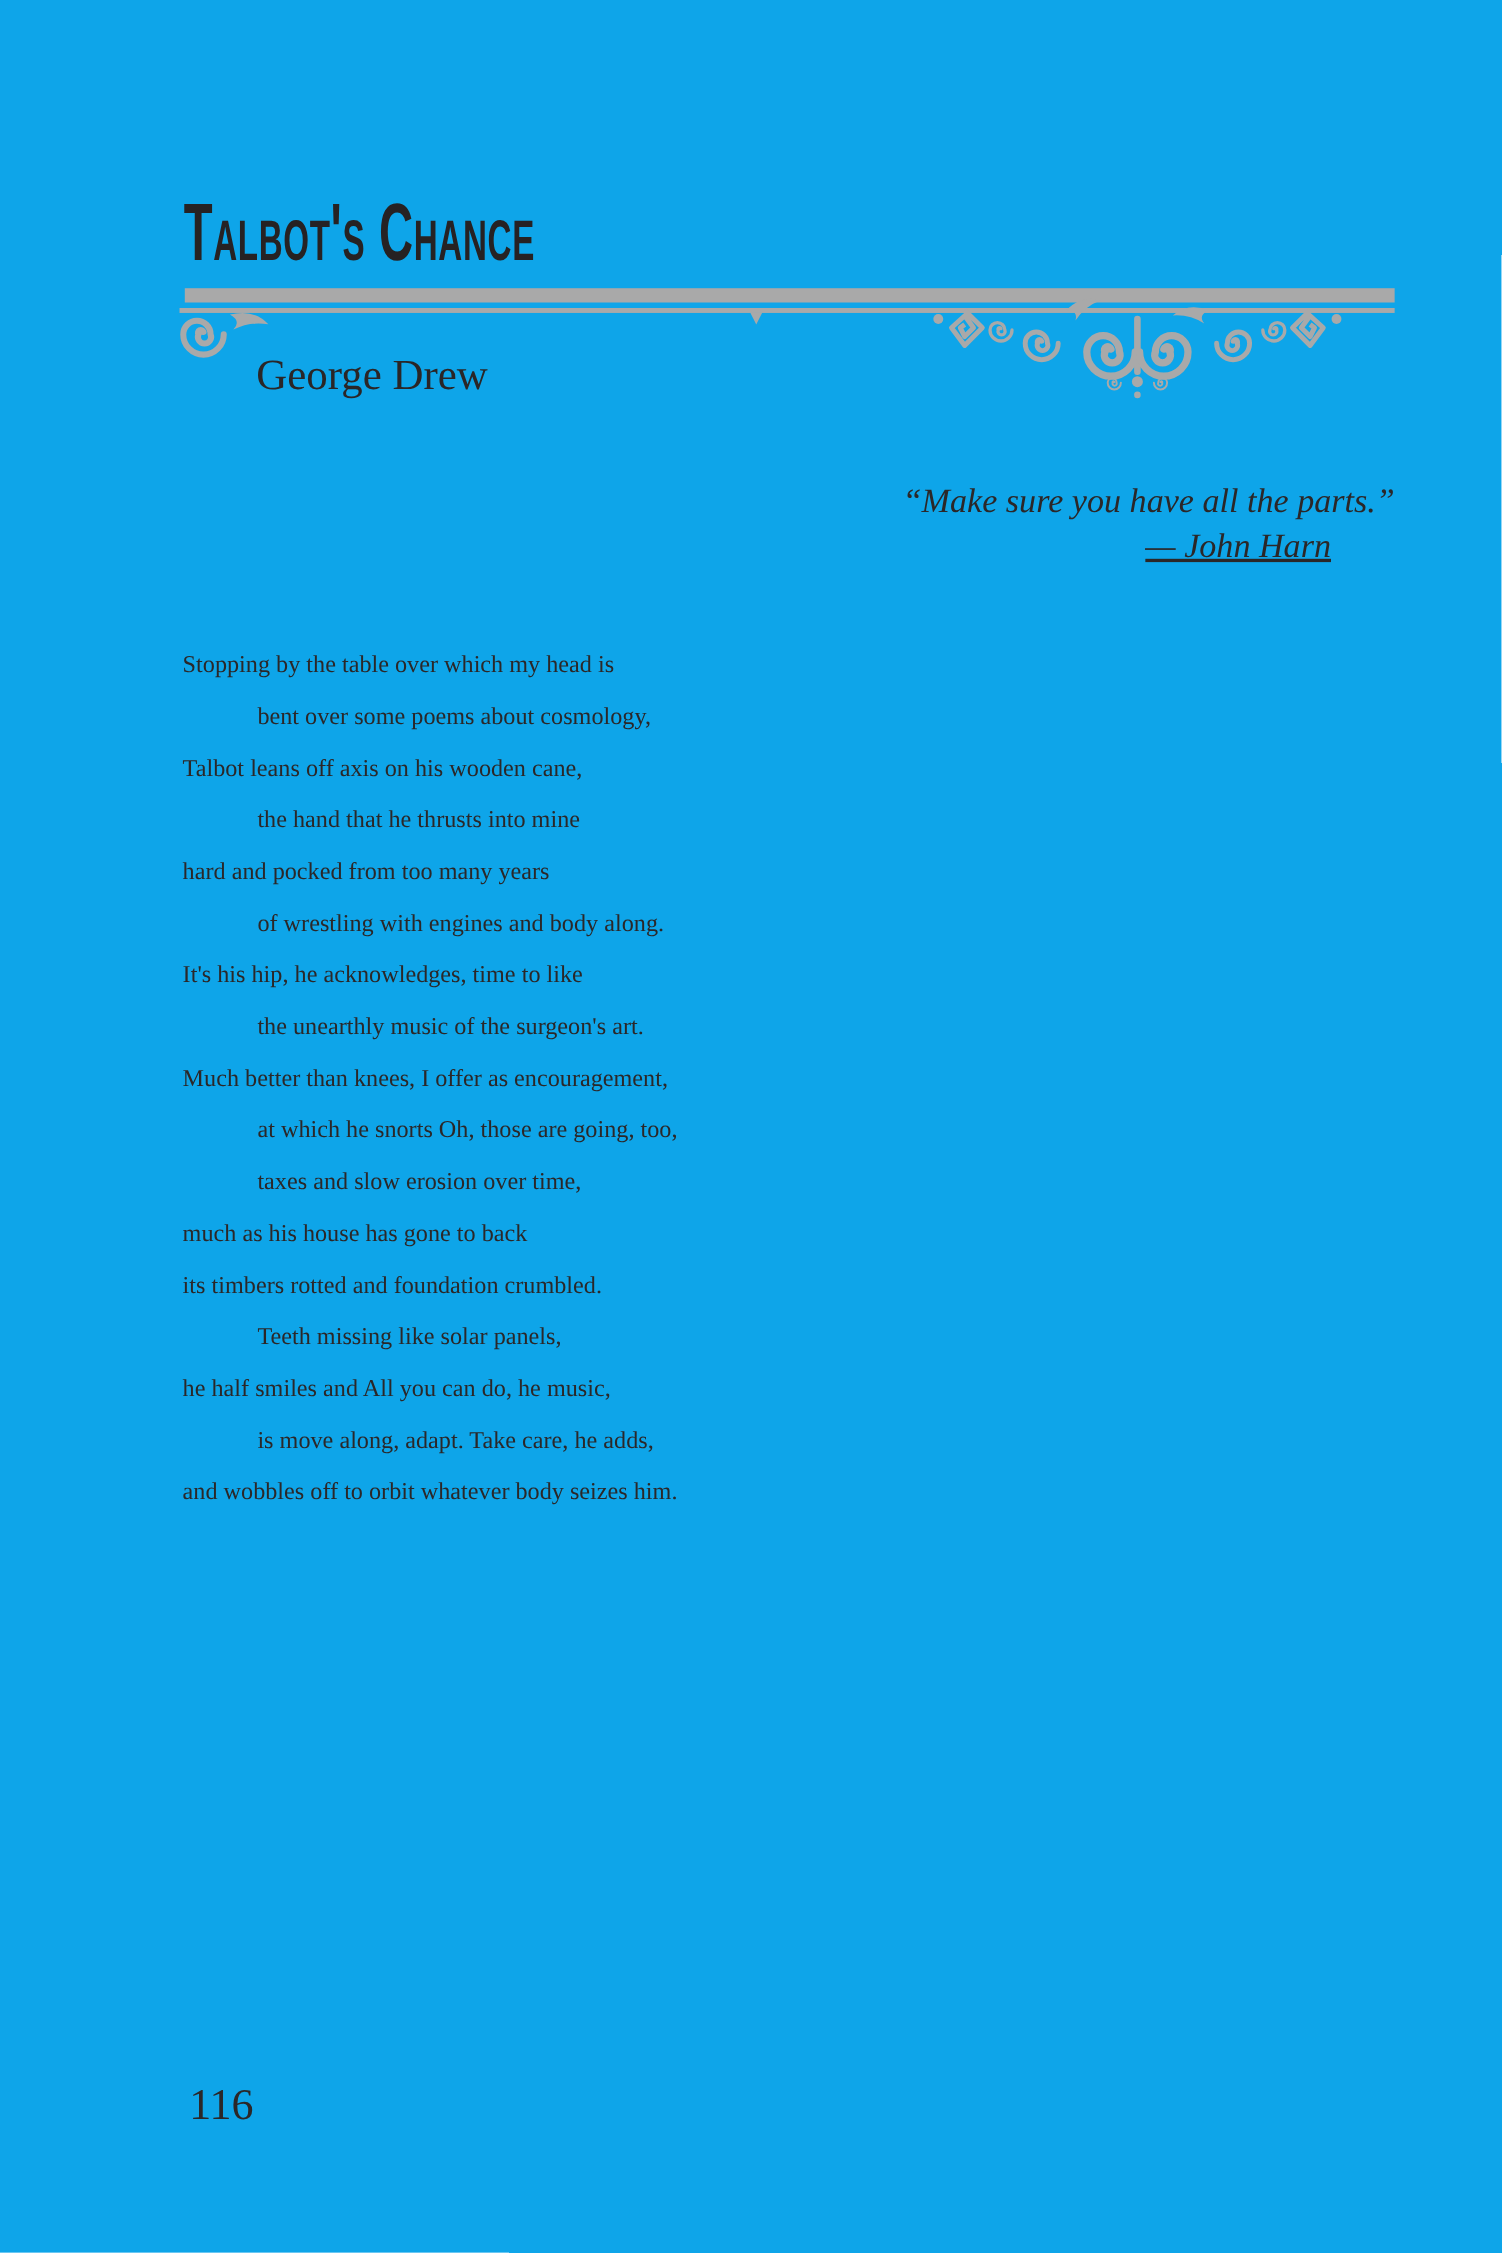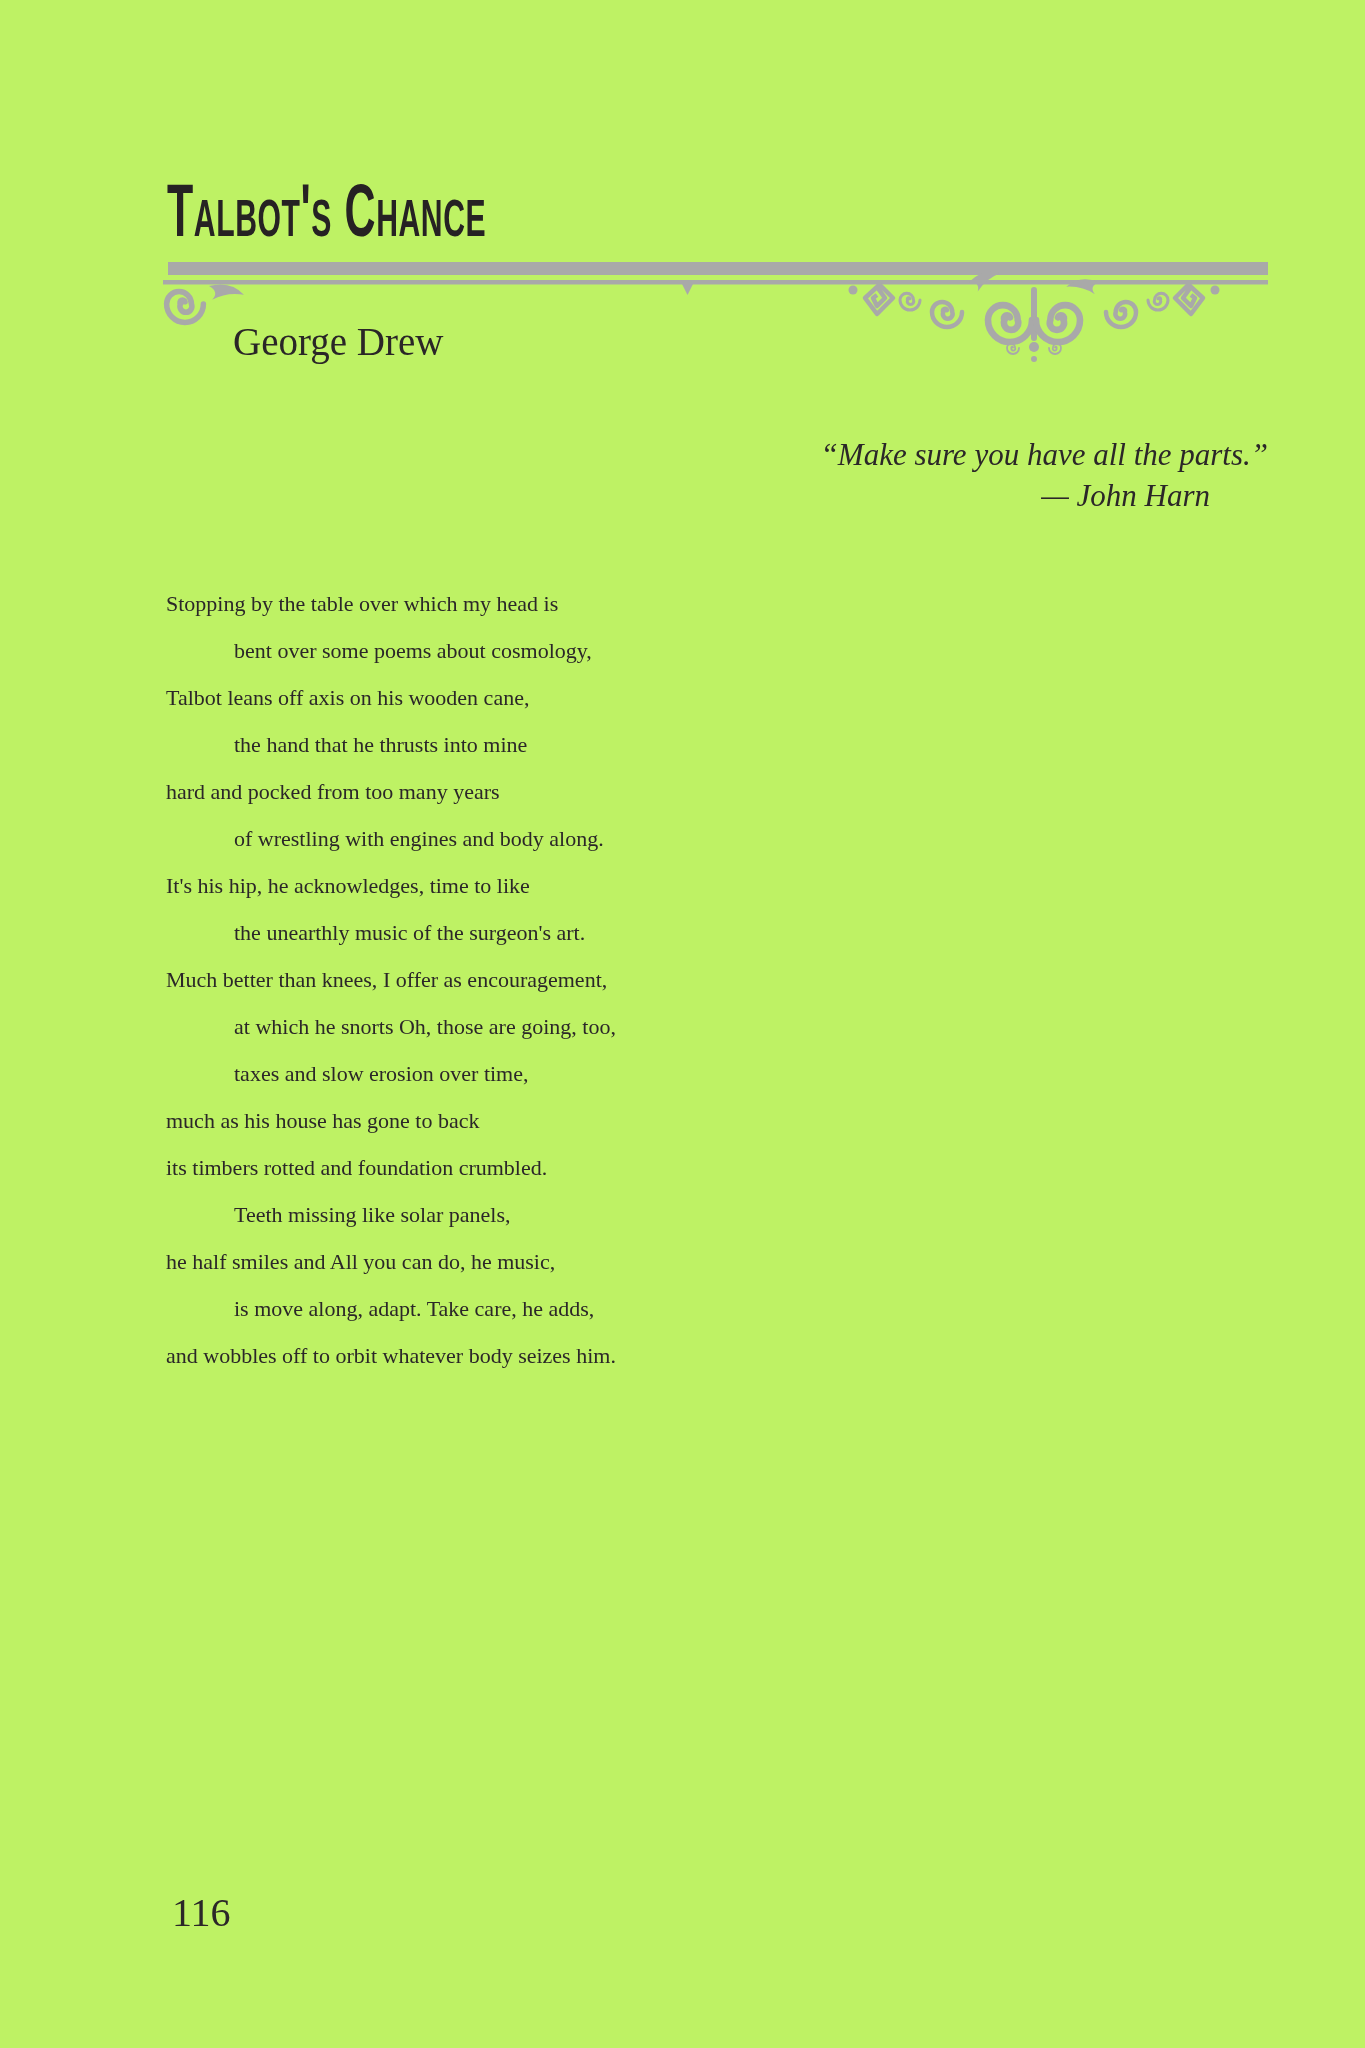--- a/index.html
+++ b/index.html
@@ -1,35 +1,35 @@
 <!DOCTYPE html>
 <html style="--ornament: #a9a9a9; --text: #2b2728;"><head>
 <meta charset="utf-8">
 <style>
   :root { --ornament:#a9a9a9; --text:#2b2728; }
   html,body { margin:0; padding:0; background:#ffffff; }
   .page {
-    position:relative; width:1365px; height:2048px; background:#bef264;
+    position:relative; width:1365px; height:2048px; background:#0ea5e9;
     font-family:"Liberation Serif", serif; color:var(--text,#2b2728);
     overflow:hidden;
   }
   .title {
     position:absolute; left:167px; top:174px; margin:0;
     font-family:"Liberation Sans", sans-serif; font-weight:700;
     font-variant:small-caps; font-size:74px; line-height:74px;
     letter-spacing:1px; color:#262223; white-space:nowrap;
     transform:scaleX(0.58); transform-origin:left top;
   }
   .rule-band { position:absolute; left:163px; top:258px; width:1105px; height:116px; }
   .orn-stroke { fill:none; stroke:var(--ornament,#a9a9a9); stroke-width:6; stroke-linecap:round; }
   .orn-stroke-thin { fill:none; stroke:var(--ornament,#a9a9a9); stroke-width:4.5; stroke-linejoin:round; }
   .orn-fill { fill:var(--ornament,#a9a9a9); stroke:none; }
   .author { position:absolute; left:233px; top:320px; font-size:39px; line-height:44px; color:#2a2627; }
   .epigraph { position:absolute; right:97px; top:434px; text-align:right; font-style:italic; font-size:31px; line-height:41px; }
-  .epigraph .attr { padding-right:58px; }
+  .epigraph .attr { padding-right:58px;text-decoration:underline; }
   .poem { position:absolute; left:166px; top:580px; font-size:22px; line-height:47px; width:800px; }
   .poem-line { white-space:nowrap; }
   .poem-line.indent { padding-left:68px; }
   .it { }
   .pagenum { position:absolute; left:172px; top:1893px; font-size:40px; line-height:40px; }
 </style>
 </head>
 <body>
 
 <div class="page">

